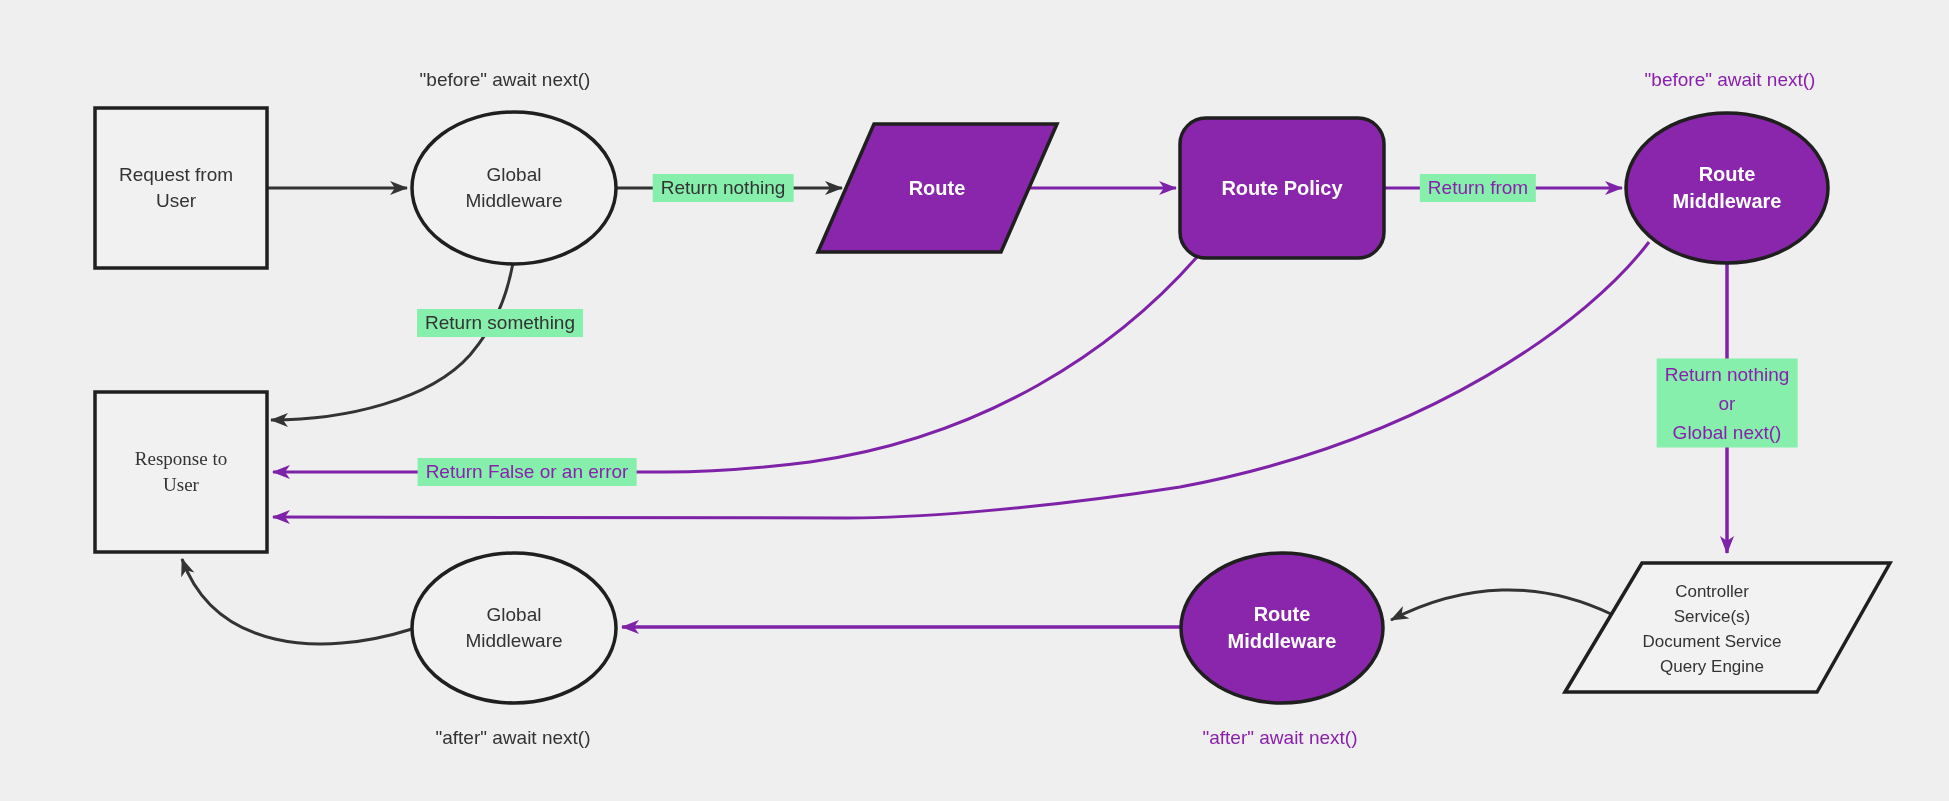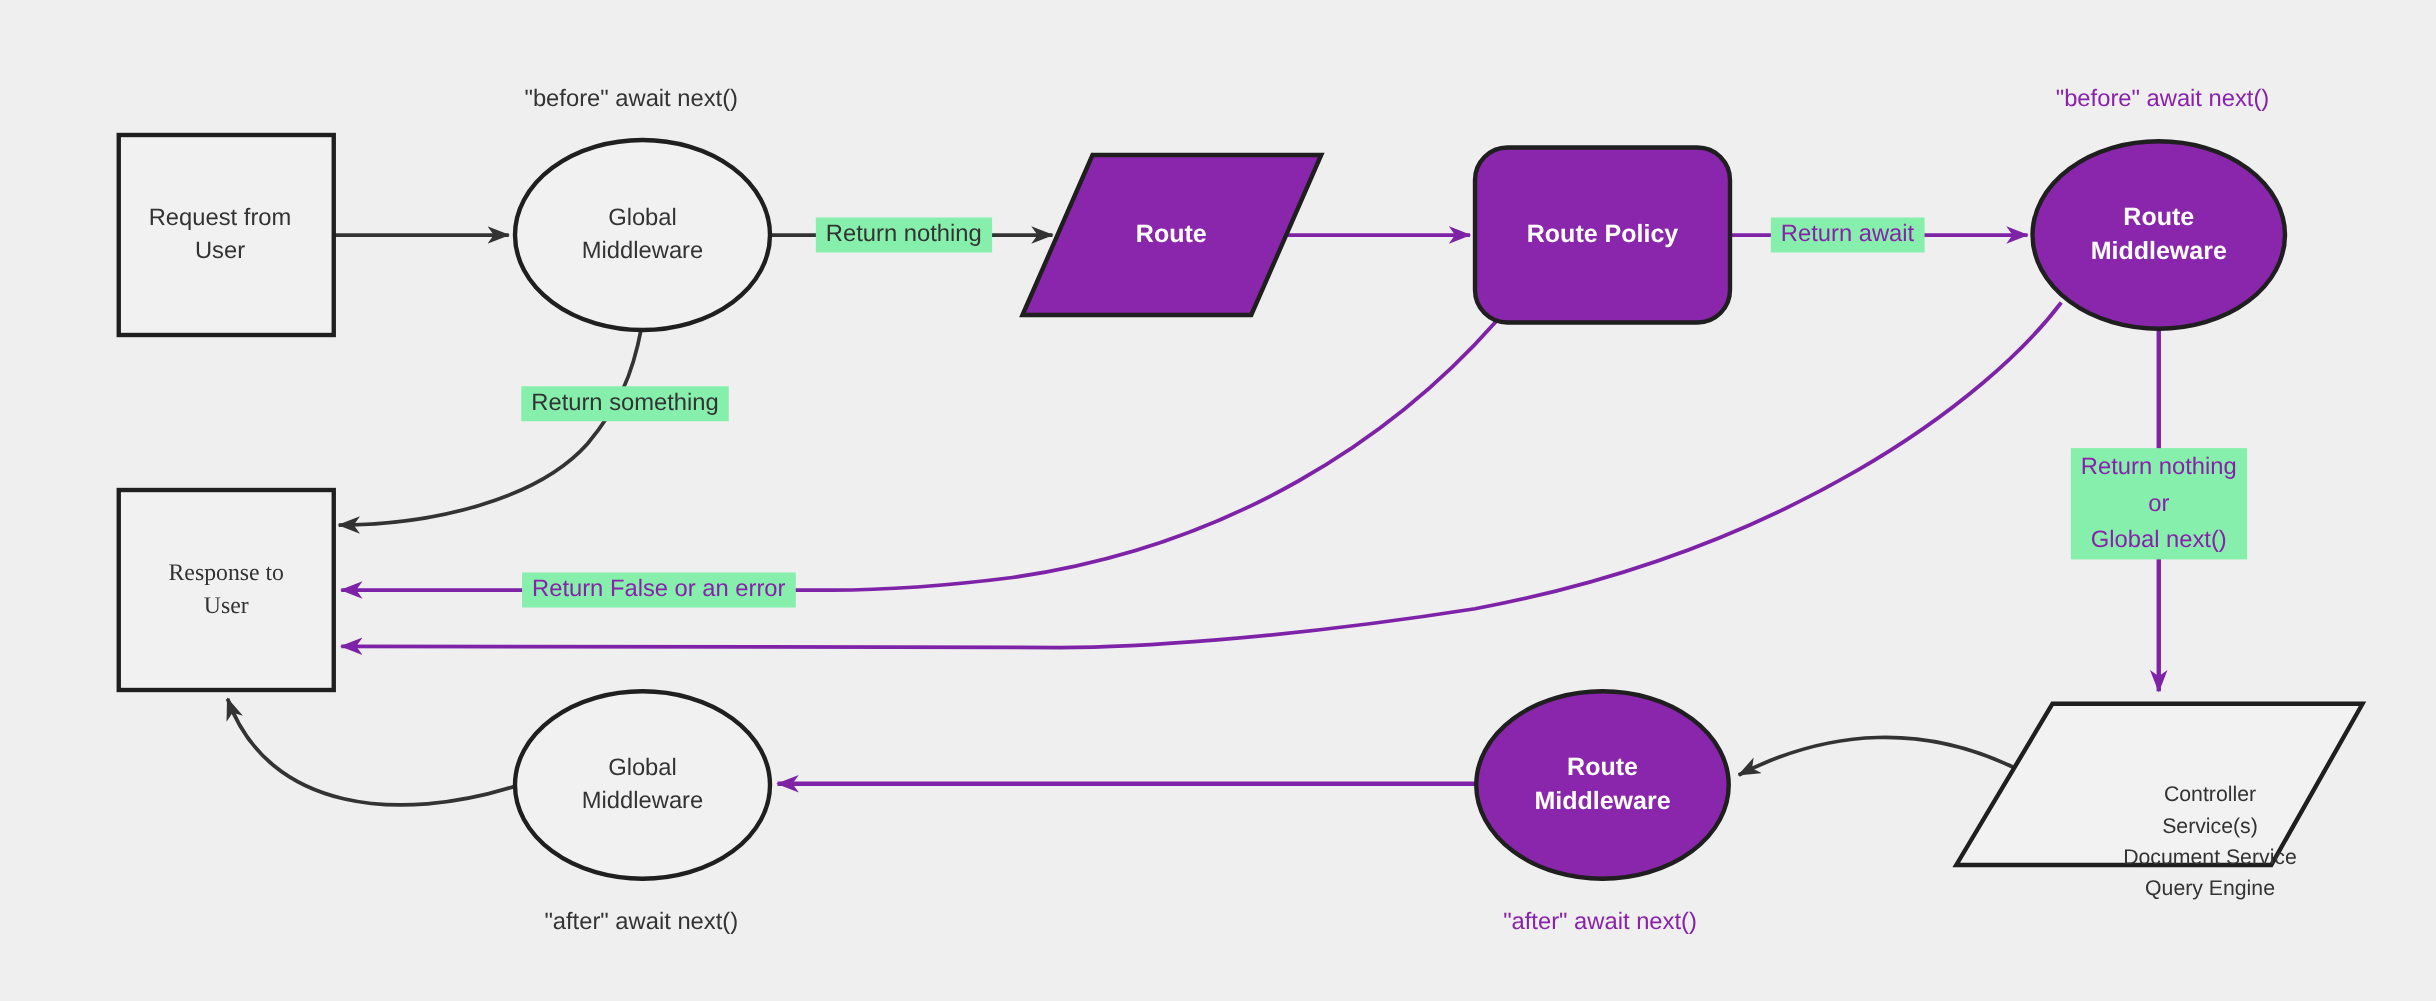--- a/index.html
+++ b/index.html
@@ -94,21 +94,21 @@
 
   <div class="lbl white" style="left:937px;top:188px;">Route</div>
 
   <div class="lbl white" style="left:1282px;top:188px;">Route Policy</div>
 
   <div class="lbl white" style="left:1727px;top:188px;">
     <span class="ln">Route</span>
     <span class="ln">Middleware</span>
   </div>
 
-  <div class="lbl small" style="left:1768px;top:629px;margin-top:44px;">
+  <div class="lbl small" style="left:1712px;top:629px;">
     <span class="ln">Controller</span>
     <span class="ln">Service(s)</span>
     <span class="ln">Document Service</span>
     <span class="ln">Query Engine</span>
   </div>
 
   <div class="lbl white" style="left:1282px;top:628px;">
     <span class="ln">Route</span>
     <span class="ln">Middleware</span>
   </div>
@@ -122,21 +122,21 @@
     <span class="ln">Response to</span>
     <span class="ln">User</span>
   </div>
 
   <div class="lbl" style="left:505px;top:80px;">"before" await next()</div>
 
   <div class="lbl bg" style="left:723px;top:188px;">Return nothing</div>
 
   <div class="lbl purple" style="left:1730px;top:80px;">"before" await next()</div>
 
-  <div class="lbl purple bg" style="left:1478px;top:188px;">Return await</div>
+  <div class="lbl purple bg" style="left:1478px;top:188px;">Return from</div>
 
   <div class="lbl purple bg" style="left:1727px;top:403px;line-height:29px;">
     <span class="ln">Return nothing</span>
     <span class="ln">or</span>
     <span class="ln">Global next()</span>
   </div>
 
   <div class="lbl purple bg" style="left:527px;top:472px;">Return False or an error</div>
 
 

